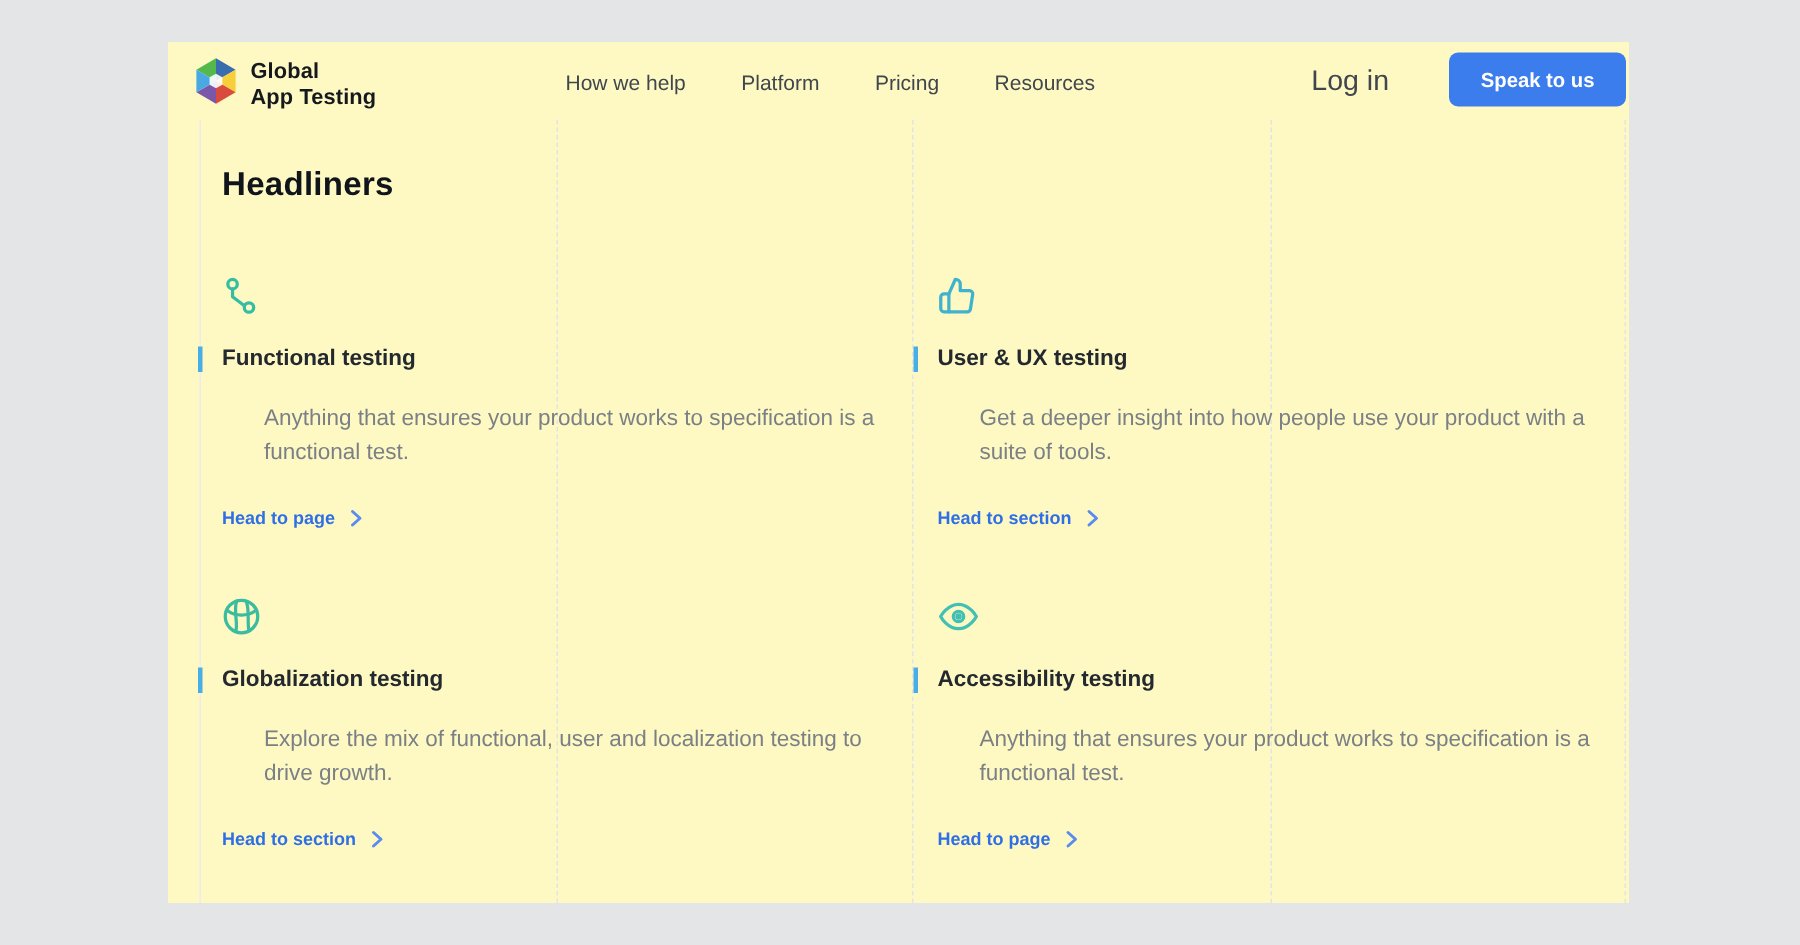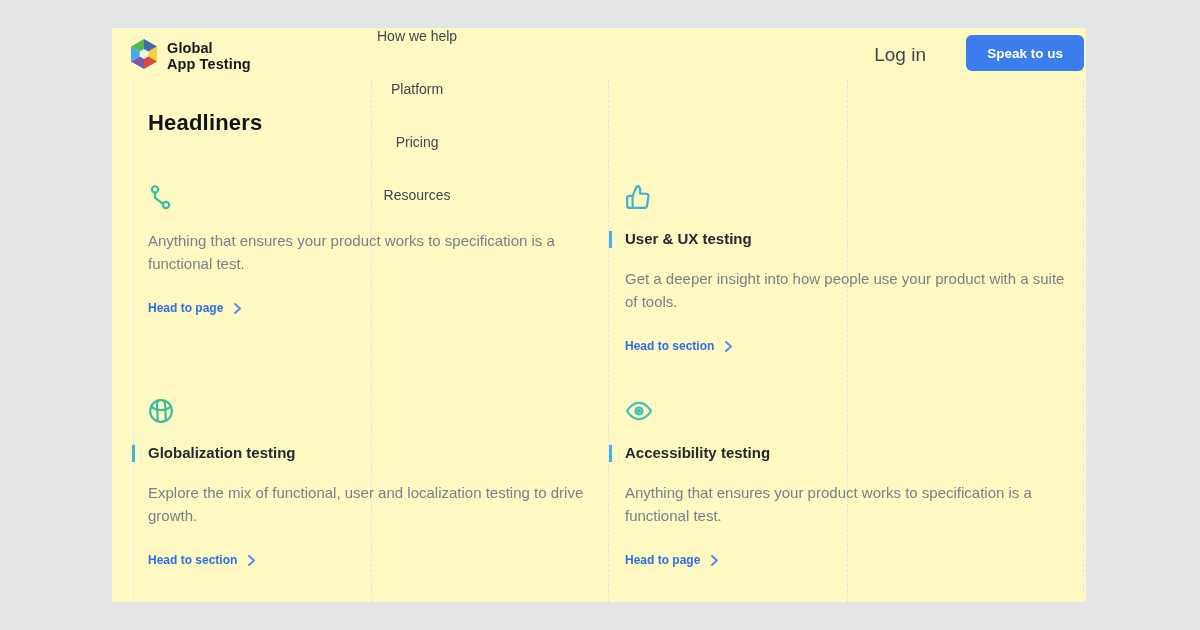--- a/index.html
+++ b/index.html
@@ -19,21 +19,21 @@
   .gridline.g0 { left:21px; border-left-style:solid; border-left-color:#ececee; }
   .gridline.g1 { left:259px; }
   .gridline.g2 { left:496px; }
   .gridline.g3 { left:735px; }
   .gridline.g4 { left:971px; }
 
   
   .header { position:relative; height:54px; width:100%; }
   .logo { position:absolute; left:16px; top:8px; display:flex; align-items:center; cursor:pointer; }
   .logo-text { margin-left:7px; font-size:14.5px; font-weight:800; line-height:1.12; color:#15191e; letter-spacing:.1px; }
-  .nav { position:absolute; left:265px; top:0; height:54px; display:flex; align-items:center; gap:37px;flex-direction:column; }
+  .nav { position:absolute; left:265px; top:0; height:54px; display:flex; align-items:center; gap:37px; }
   .nav-link { font-size:14px; color:#40464d; cursor:pointer; white-space:nowrap; }
   .login { position:absolute; right:160px; top:0; height:54px; display:flex; align-items:center; font-size:19px; color:#40464d; cursor:pointer; }
   .cta-btn {
     position:absolute; right:2px; top:7px; height:36px; padding:0 21px;
     background:#3c7ded; color:#ffffff; font-size:13.5px; font-weight:700;
     border:none; border-radius:6px; cursor:pointer;
     display:flex; align-items:center; font-family:"Liberation Sans", sans-serif;
   }
 
   .page-title { position:absolute; left:36px; top:82px; font-size:22px; font-weight:800; color:#10151b; letter-spacing:.2px; }
@@ -42,21 +42,21 @@
   .card { position:absolute; width:452px; }
   .card.c0 { left:36px;  top:156px; }
   .card.c1 { left:513px; top:156px; }
   .card.c2 { left:36px;  top:370px; }
   .card.c3 { left:513px; top:370px; }
   .card-icon { height:26px; margin-bottom:20px; }
   .card-icon svg { display:block; }
   .title-row { position:relative; margin-bottom:20px; }
   .accent-bar { position:absolute; left:-16px; top:1px; width:3px; height:17px; background:#4aaee6; }
   .card-title { font-size:15px; font-weight:700; color:#24292f; }
-  .card-desc { font-size:15px; color:#7b8087; line-height:1.5; margin-bottom:23px; min-height:44px; max-width:450px; }
+  .card-desc { font-size:15px; color:#7b8087; line-height:1.5; margin-bottom:23px; min-height:44px; max-width:450px;margin-left:28px; }
   .card-link { display:inline-flex; align-items:center; gap:10px; cursor:pointer; }
   .card-link-label { font-size:12px; font-weight:700; color:#2f6fe6; }
   .chev { display:block; }
 </style>
 </head>
 <body>
 
 <div class="surface">
 
   <div class="gridline g0"></div>
@@ -99,20 +99,24 @@
 
   <h1 class="page-title">Headliners</h1>
 
   <div class="card c0">
     <div class="card-icon">
       <svg width="26" height="26" viewBox="0 0 24 24" fill="none" stroke="#35bda3" stroke-width="2" stroke-linecap="round" stroke-linejoin="round">
         <circle cx="6.5" cy="5" r="2.9"></circle>
         <path d="M6.5 8 L6.5 12.8 L13.6 18.2"></path>
         <circle cx="16.6" cy="19.4" r="2.9"></circle>
       </svg>
+    </div>
+    <div class="title-row">
+      <span class="accent-bar"></span>
+      <span class="card-title">Functional testing</span>
     </div>
     <p class="card-desc">Anything that ensures your product works to specification is a functional test.</p>
     <span class="card-link">
       <span class="card-link-label">Head to page</span>
       <svg class="chev" width="9" height="13" viewBox="0 0 9 13" fill="none" stroke="#5a8cf0" stroke-width="2" stroke-linecap="round" stroke-linejoin="round">
           <path d="M2 2 L7 6.5 L2 11"></path>
         </svg>
     </span>
   </div>
 

